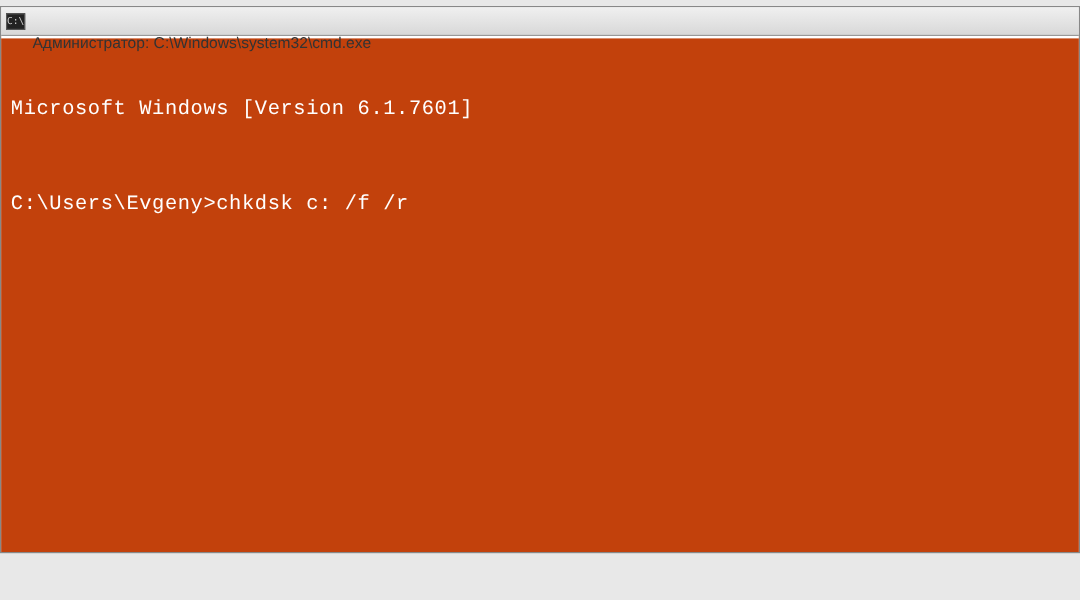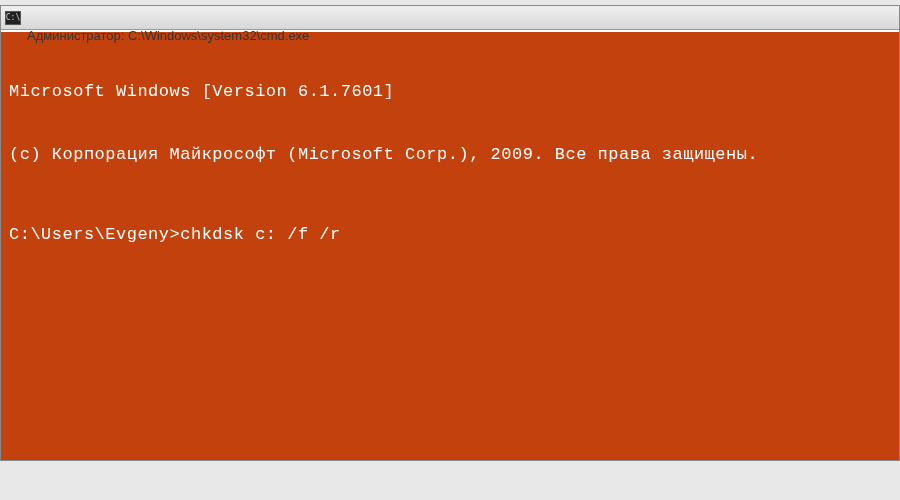--- a/index.html
+++ b/index.html
@@ -77,16 +77,15 @@
 </head>
 <body>
 
 <div class="window">
   <div class="titlebar">
     <div class="titlebar-icon">C:\</div>
     <div class="titlebar-text">Администратор: C:\Windows\system32\cmd.exe</div>
   </div>
   <div class="console-area">
     <div class="console-line">Microsoft Windows [Version 6.1.7601]</div>
-    <div class="console-line">(c) Корпорация Майкрософт (Microsoft Corp.), 2009. Все права защищены.</div>
     <div class="console-line prompt-line"><span class="prompt">C:\Users\Evgeny&gt;</span><span class="command">chkdsk c: /f /r</span></div>
   </div>
 </div>
 
 </body></html>

